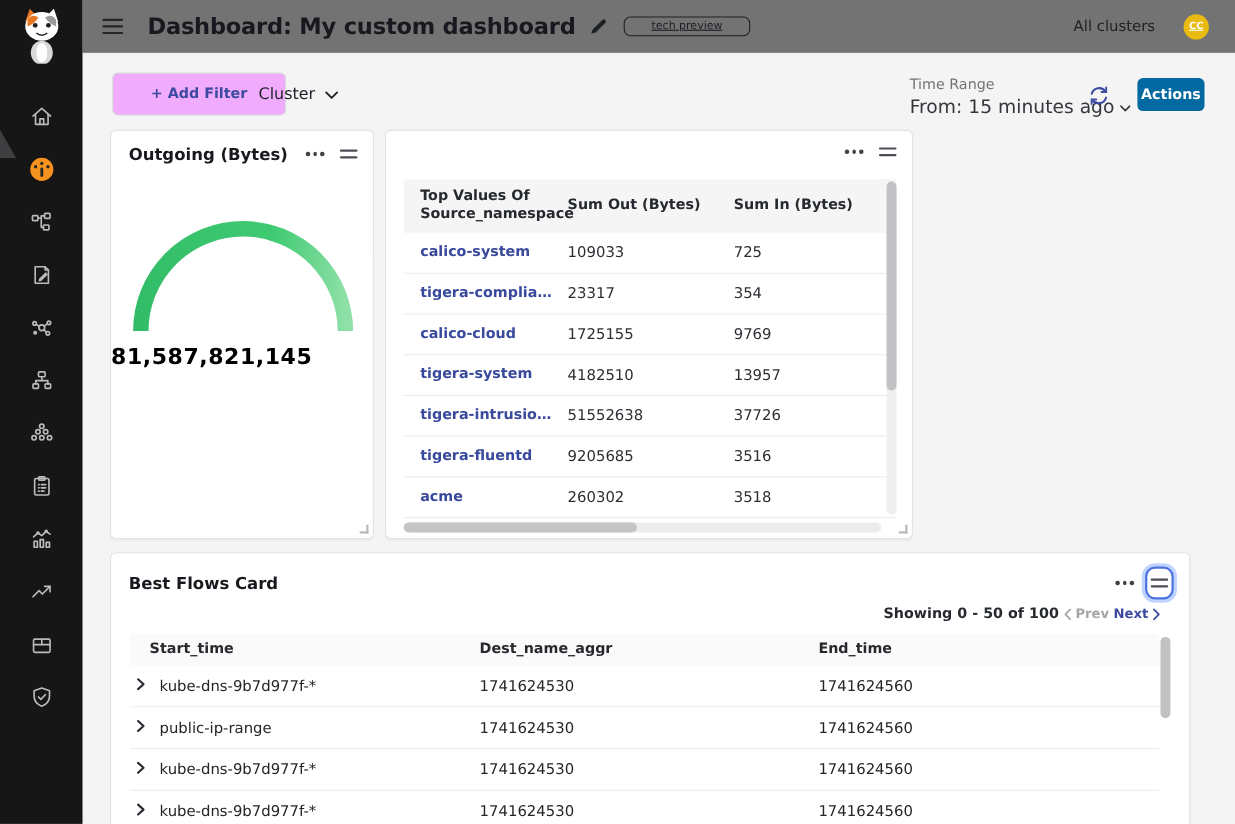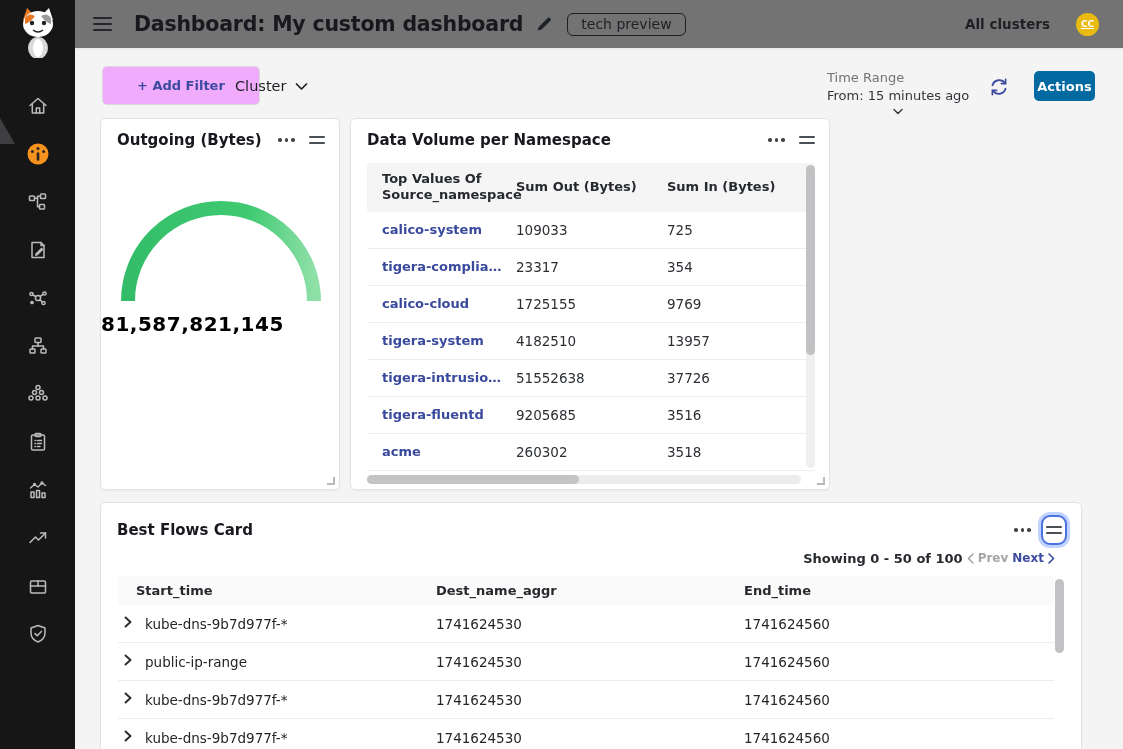--- a/index.html
+++ b/index.html
@@ -16,39 +16,39 @@
                clip-path:polygon(0 0, 100% 100%, 0 100%); }
 
   
   .topbar { position:absolute; left:75px; top:0; right:0; height:48px; background:#737373;
             display:flex; align-items:center; box-shadow:0 1px 2px rgba(0,0,0,.06); z-index:20; }
   .hamburger { margin-left:18px; width:26px; height:26px; display:flex; flex-direction:column;
                justify-content:center; gap:4px; cursor:pointer; }
   .hamburger span { display:block; width:19px; height:2.2px; background:#24262b; border-radius:1px; }
   .page-title { margin-left:15px; font-size:20.5px; font-weight:700; color:#17191e; letter-spacing:-0.2px; white-space:nowrap; }
   .edit-pencil { margin-left:12px; cursor:pointer; display:flex; }
-  .badge { margin-left:14px; border:1.4px solid #1d2025; border-radius:6px; padding:2px 13px 3px;
-           font-size:14px; color:#1d2025; white-space:nowrap; }
+  .badge { margin-left:14px; border:1.4px solid #1d2025; border-radius:6px; padding:2px 24px 3px;
+           font-size:10px; color:#1d2025; white-space:nowrap;text-decoration:underline; }
   .topbar-right { margin-left:auto; display:flex; align-items:center; gap:26px; padding-right:24px; }
-  .clusters-label { font-size:13.5px; font-weight:700; color:#1d2025; cursor:pointer; }
+  .clusters-label { font-size:13.5px; font-weight:400; color:#1d2025; cursor:pointer; }
   .avatar { width:23px; height:23px; border-radius:50%; background:#e9ba10; color:#ffffff;
             font-size:9px; font-weight:700; display:flex; align-items:center; justify-content:center; cursor:pointer;text-decoration:underline; }
 
   
   .main { position:absolute; left:75px; top:48px; right:0; bottom:0; background:#f4f4f5; overflow:hidden; }
 
   
   .add-filter-btn { position:absolute; left:27px; top:18px; height:39px; padding:0 34px; background:#f0abfc;
                     border:1px solid #d9dadc; border-radius:5px; font-size:13px; font-weight:600;
                     color:#3c4aa0; cursor:pointer; font-family:inherit; }
   .cluster-dd { position:absolute; left:160px; top:24px; height:28px; display:flex; align-items:center; gap:9px;
                 font-size:14.5px; font-weight:500; color:#1d2025; cursor:pointer; background:none; border:none; font-family:inherit; }
   .time-range { position:absolute; left:752px; top:22px; }
   .time-range-label { font-size:13px; font-weight:400; color:#737373; }
-  .time-range-value { font-size:13px; color:#33363b; margin-top:3px; display:flex; align-items:center; gap:5px; cursor:pointer;flex-direction:column; }
+  .time-range-value { font-size:17px; color:#33363b; margin-top:3px; display:flex; align-items:center; gap:5px; cursor:pointer; }
   .refresh-btn { position:absolute; left:913px; top:28px; width:22px; height:22px; cursor:pointer; background:none; border:none; }
   .actions-btn { position:absolute; left:959px; top:23px; width:61px; height:30px; background:#0369a1; color:#fff;
                  border:none; border-radius:5px; font-size:13px; font-weight:600; cursor:pointer; font-family:inherit; }
 
   
   .card { position:absolute; background:#fff; border:1px solid #e3e3e5; border-radius:5px;
           box-shadow:0 1px 2px rgba(0,0,0,.04); }
   .card-head { display:flex; align-items:center; padding:12px 14px 0 16px; }
   .card-title { font-size:15px; font-weight:700; color:#17191e; }
   .card-head-icons { margin-left:auto; display:flex; align-items:center; gap:14px; }
@@ -299,21 +299,20 @@
         </linearGradient>
       </defs>
       <path d="M 12 114 A 93 93 0 0 1 198 114" fill="none" stroke="url(#gaugeGrad)" stroke-width="14"></path>
     </svg>
     <div class="gauge-value">81,587,821,145</div>
     <span class="resize-corner"></span>
   </section>
 
   <section class="card card-datavol">
     <div class="card-head">
-      <span class="card-title">Data Volume per Namespace</span>
       <span class="card-head-icons">
         <span class="dots">
             <i></i>
             <i></i>
             <i></i>
           </span>
         <span class="drag-handle">
             <i></i>
             <i></i>
           </span>

